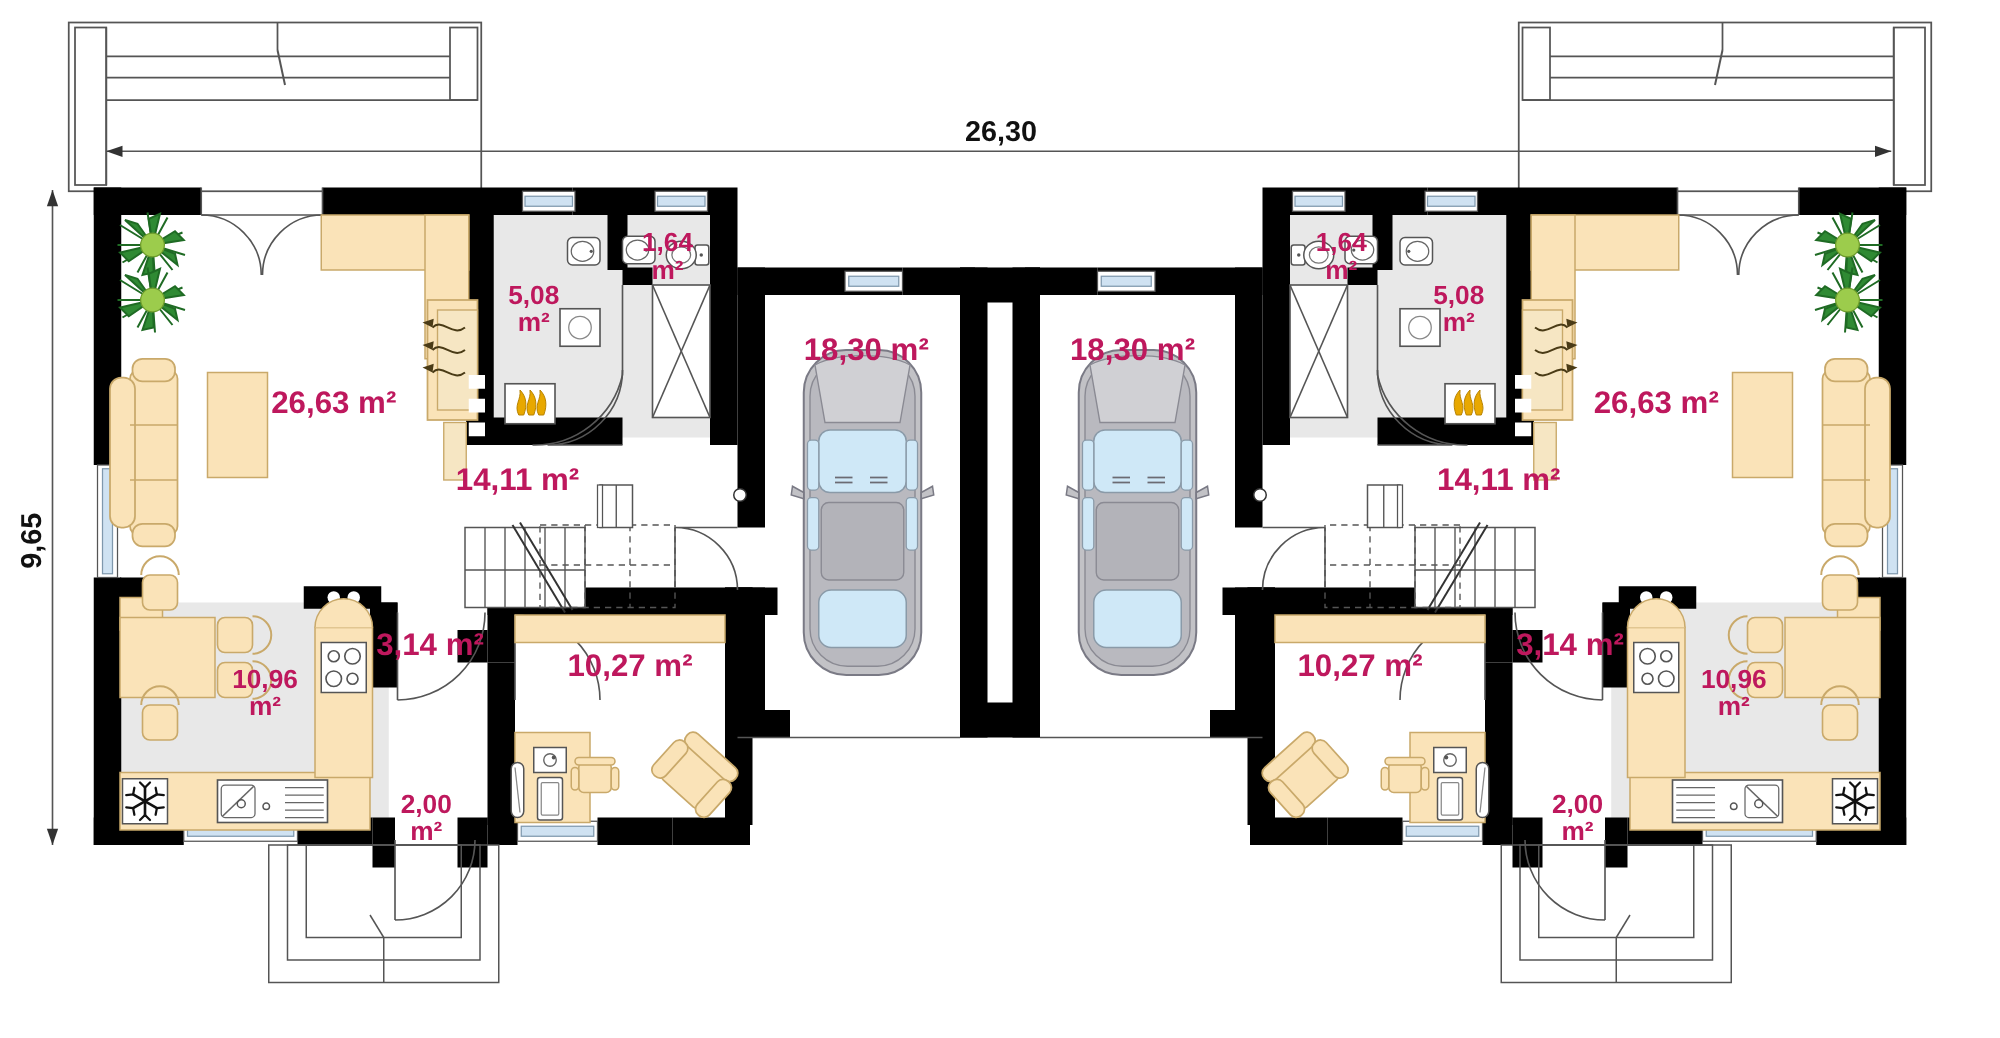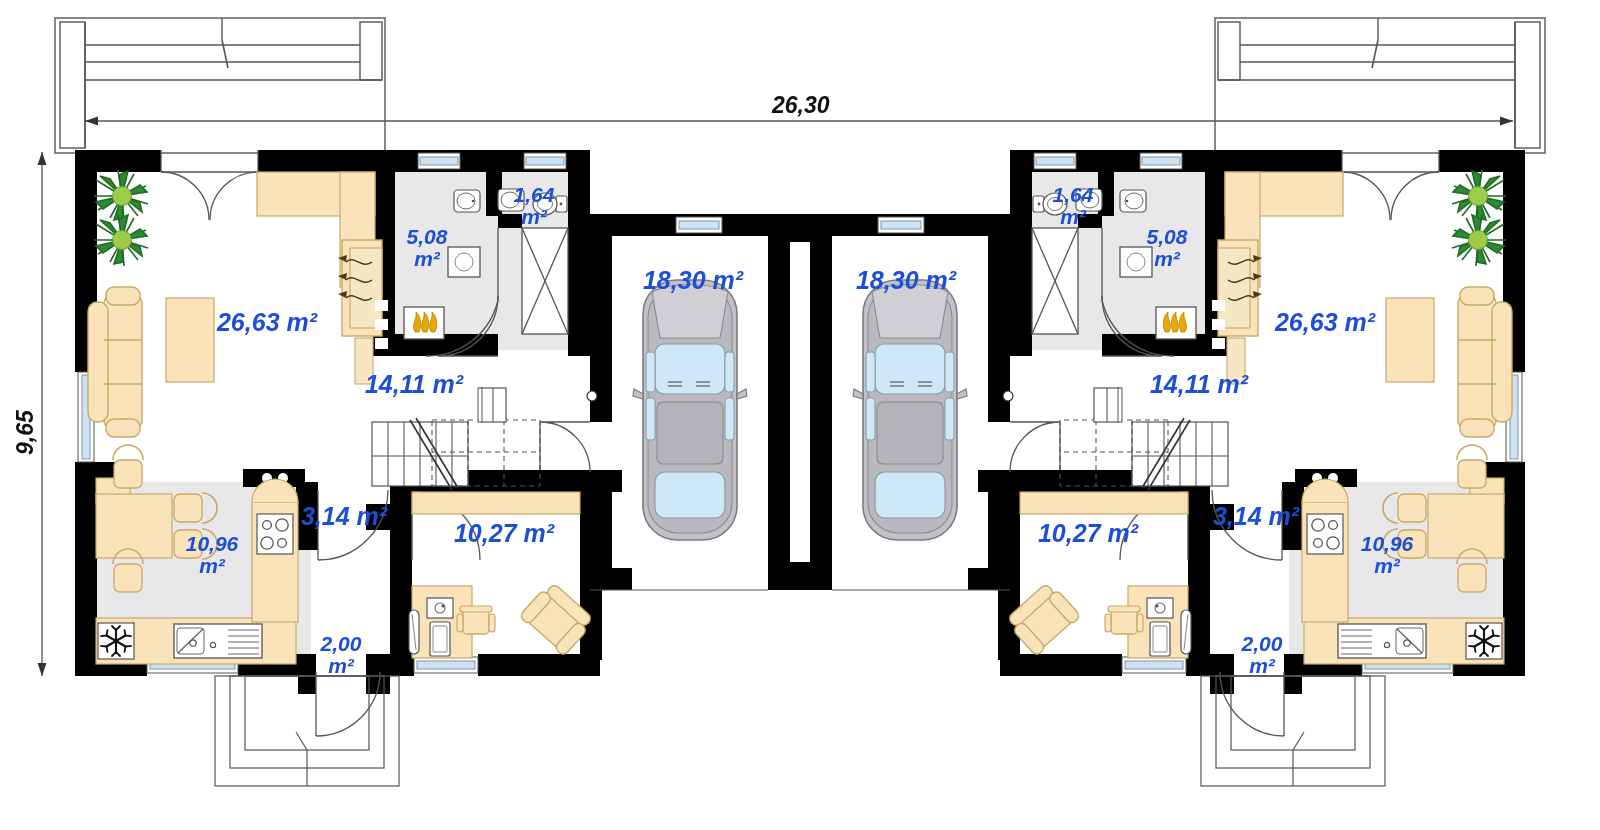--- a/index.html
+++ b/index.html
@@ -1,20 +1,20 @@
 <!DOCTYPE html>
 <html><head>
 <meta charset="utf-8">
 <title>Floor Plan</title>
 <style>
   html,body{margin:0;padding:0;background:#ffffff;}
   body{font-family:"Liberation Sans",sans-serif;}
-  #stage{position:relative;width:1600px;height:830px;background:#ffffff;overflow:hidden;font-style:italic;}
+  #stage{position:relative;width:1600px;height:830px;background:#ffffff;overflow:hidden;}
   #stage svg{position:absolute;left:0;top:0;}
-  .area-label{position:absolute;font-family:"Liberation Sans",sans-serif;font-weight:bold;color:#1d4ed8;line-height:1.0;text-align:center;white-space:nowrap;}
+  .area-label{position:absolute;font-family:"Liberation Sans",sans-serif;font-weight:bold;color:#be185d;line-height:1.0;text-align:center;white-space:nowrap;}
   .area-lg{font-size:25px;}
   .area-sm{font-size:21px;}
   .dim-label{position:absolute;font-family:"Liberation Sans",sans-serif;font-weight:bold;font-size:23px;color:#111;}
   .dim-vert{transform:rotate(-90deg);transform-origin:left top;}
   .two-line{line-height:1.05;}
 </style>
 </head>
 <body>
 
 <div id="stage">

